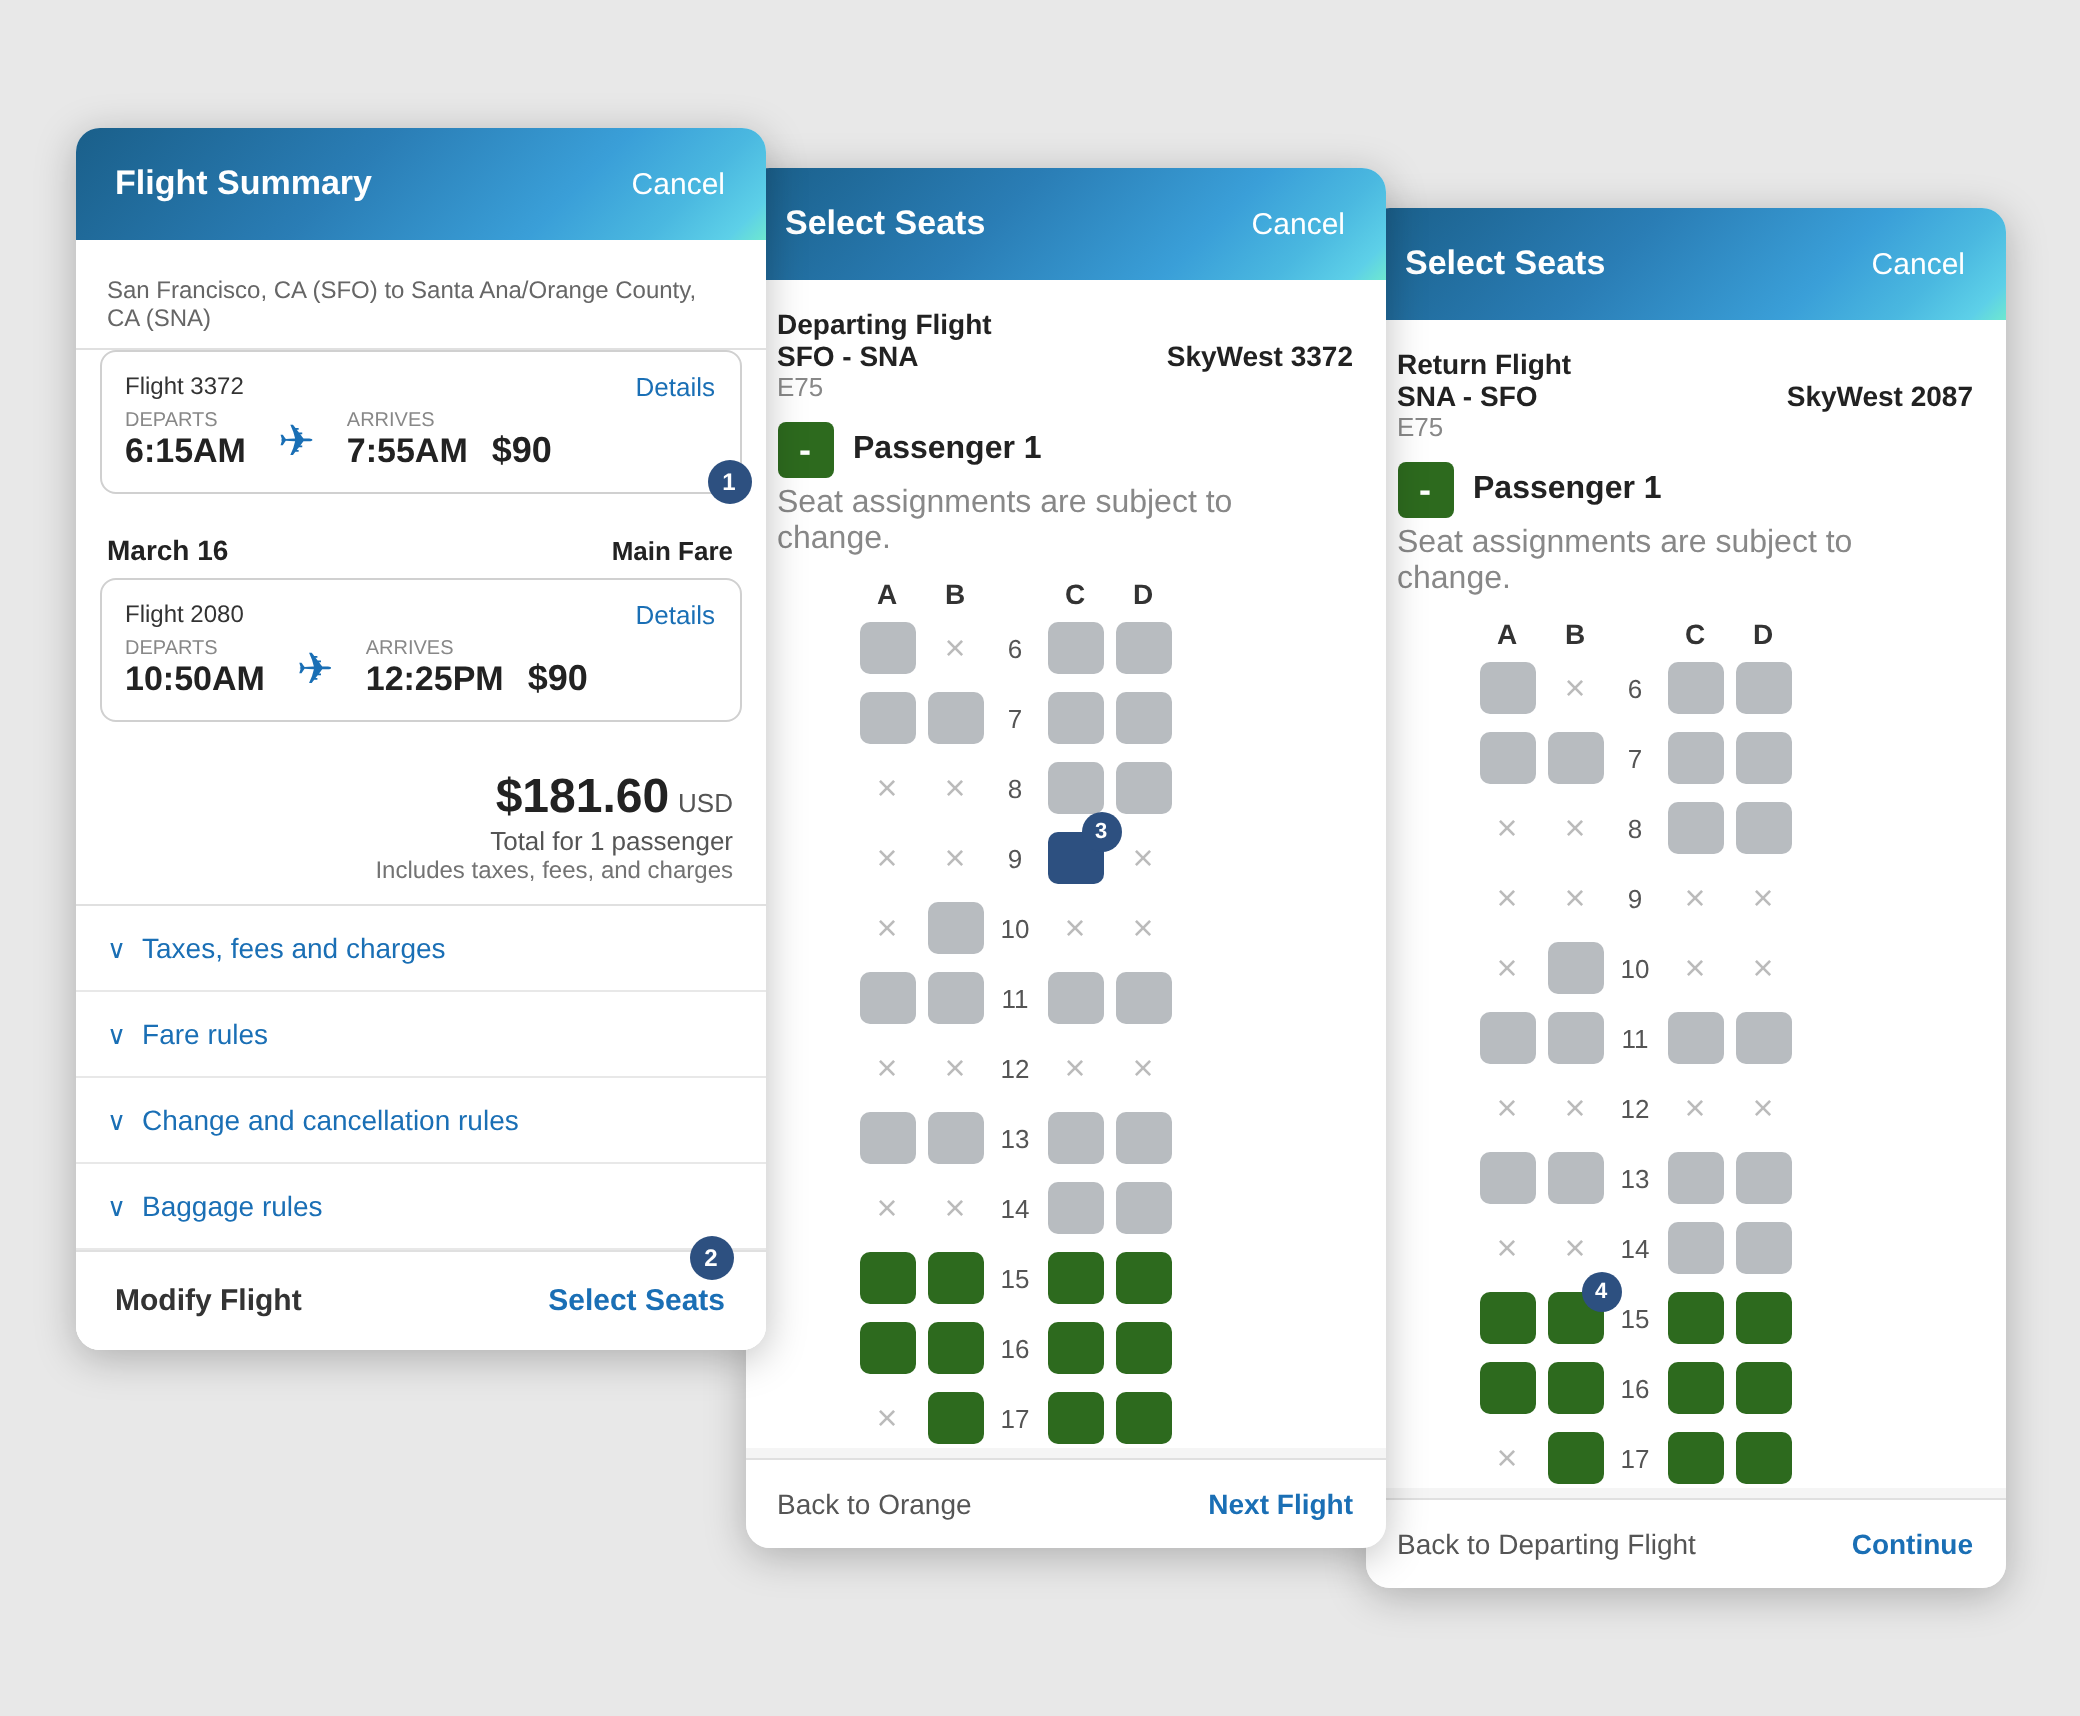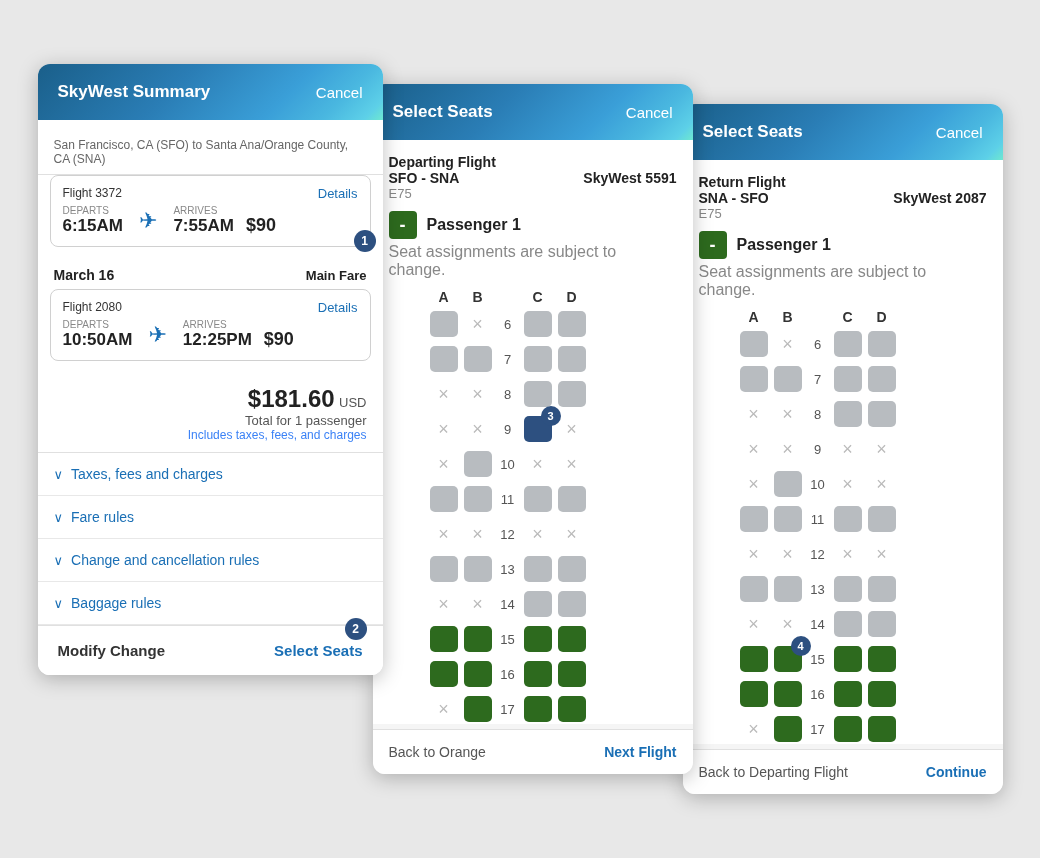--- a/index.html
+++ b/index.html
@@ -166,21 +166,21 @@
       font-size: 24px;
       font-weight: 700;
       color: #222;
     }
     .total-label {
       font-size: 13px;
       color: #555;
     }
     .total-note {
       font-size: 12px;
-      color: #3b82f6;
+      color: #737373;
     }
 
     .accordion-item {
       display: flex;
       align-items: center;
       gap: 8px;
       padding: 13px 16px;
       border-bottom: 1px solid #e8e8e8;
       cursor: pointer;
     }
@@ -314,21 +314,21 @@
 
     .relative { position: relative; }
   </style>
 </head>
 <body>
 
 <div class="screens-container">
 
   <div class="panel panel-1">
     <div class="panel-header">
-      <span class="panel-header-title">SkyWest Summary</span>
+      <span class="panel-header-title">Flight Summary</span>
       <span class="panel-header-cancel">Cancel</span>
     </div>
     <div class="panel-body">
       <div class="summary-section">
         <div class="summary-subtitle">San Francisco, CA (SFO) to Santa Ana/Orange County, CA (SNA)</div>
       </div>
 
       <div class="flight-card relative">
         <div class="flight-card-top">
           <span class="flight-number">Flight 3372</span>
@@ -392,38 +392,38 @@
       <div class="accordion-item">
         <span class="accordion-chevron">∨</span>
         <span class="accordion-label">Change and cancellation rules</span>
       </div>
       <div class="accordion-item">
         <span class="accordion-chevron">∨</span>
         <span class="accordion-label">Baggage rules</span>
       </div>
 
       <div class="panel-footer relative">
-        <span class="footer-modify">Modify Change</span>
+        <span class="footer-modify">Modify Flight</span>
         <span class="footer-select">Select Seats</span>
         <div class="badge-2">2</div>
       </div>
     </div>
   </div>
 
   <div class="panel panel-2">
     <div class="panel-header">
       <span class="panel-header-title">Select Seats</span>
       <span class="panel-header-cancel">Cancel</span>
     </div>
     <div class="seat-panel-body">
       <div class="flight-info-block">
         <div class="flight-info-type">Departing Flight</div>
         <div class="flight-info-route">
           <span>SFO - SNA</span>
-          <span>SkyWest 5591</span>
+          <span>SkyWest 3372</span>
         </div>
         <div class="flight-info-code">E75</div>
       </div>
       <div class="passenger-row">
         <div class="passenger-badge">-</div>
         <span class="passenger-name">Passenger 1</span>
       </div>
       <div class="seat-note">Seat assignments are subject to change.</div>
 
       <div class="seat-grid">

